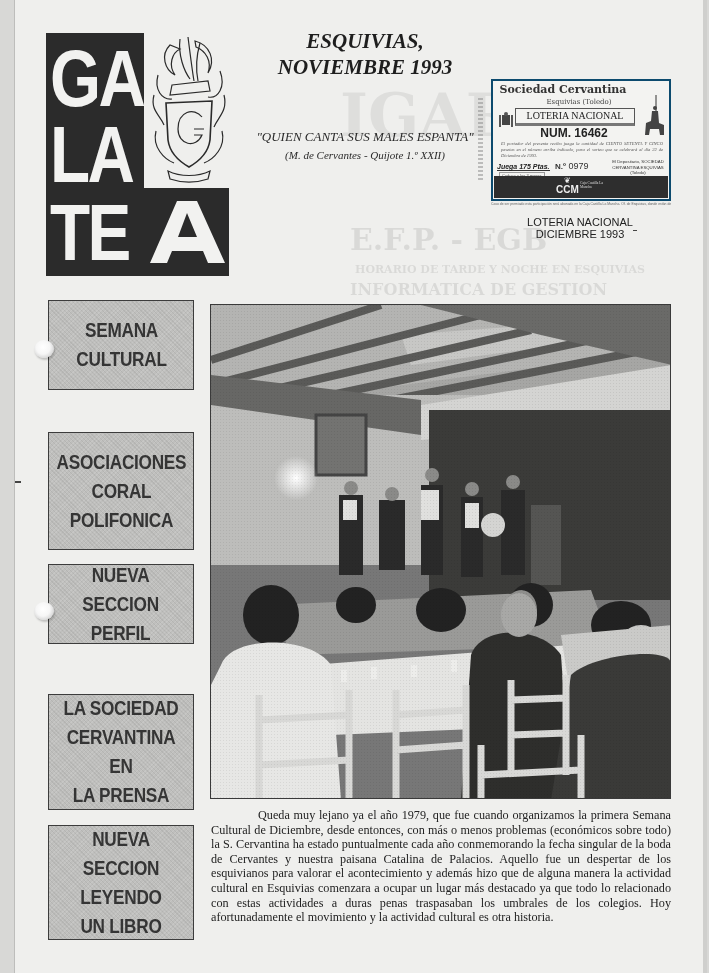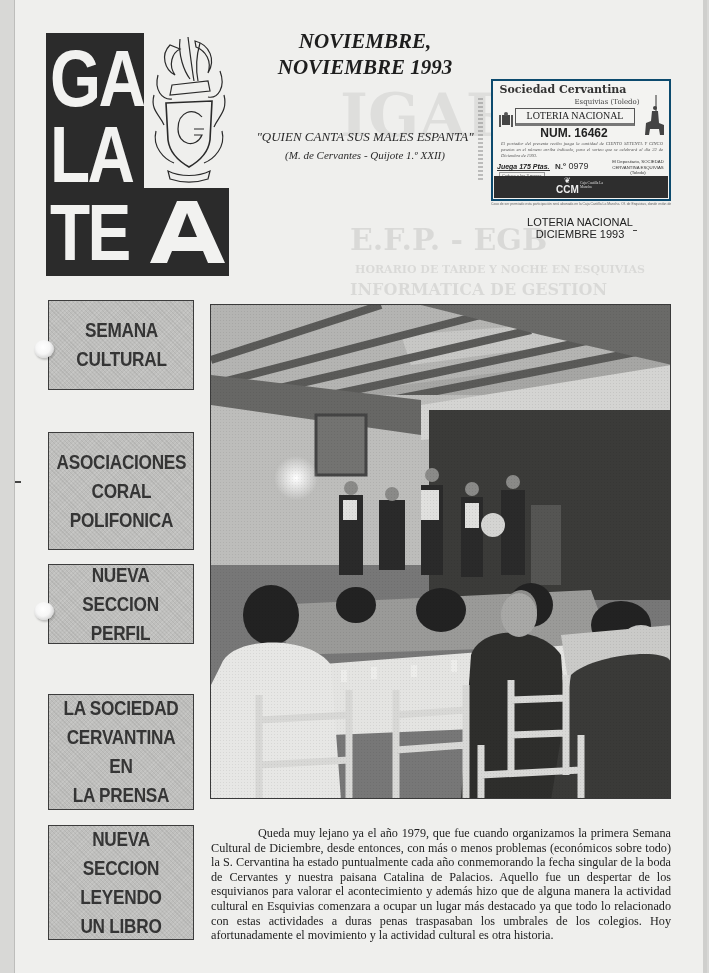--- a/index.html
+++ b/index.html
@@ -17,21 +17,21 @@
   .logo .ltr { position:absolute; color:#f2f2f0; font-family:"Liberation Sans", sans-serif; font-weight:bold; letter-spacing:-3px; transform:scaleX(0.82); transform-origin:left top; line-height:1; }
   .crest { position:absolute; left:104px; top:2px; width:78px; height:150px; }
 
   .dateline { position:absolute; left:240px; top:28px; width:250px; text-align:center; font-family:"Liberation Serif", serif; font-style:italic; font-weight:bold; font-size:21px; line-height:26px; color:#1e1e1e; }
   .quote { position:absolute; left:240px; top:128px; width:250px; text-align:center; font-family:"Liberation Serif", serif; font-style:italic; font-size:13px; color:#2a2a2a; line-height:18px; }
   .quote .cite { font-size:11px; }
 
   
   .ticket { position:absolute; left:491px; top:79px; width:180px; height:122px; background:#f3f3f1; border:2px solid #0c4a6e; box-sizing:border-box; }
   .ticket .org { position:absolute; left:0; top:2px; width:140px; text-align:center; font-family:"DejaVu Serif", serif; font-weight:bold; font-size:11px; color:#333; }
-  .ticket .town { position:absolute; left:0; top:17px; width:140px; text-align:center; font-family:"DejaVu Serif", serif; font-size:7px; color:#444;padding-left:44px; }
+  .ticket .town { position:absolute; left:16px; top:17px; width:140px; text-align:center; font-family:"DejaVu Serif", serif; font-size:7px; color:#444; }
   .ticket .lot-box { position:absolute; left:22px; top:27px; width:118px; height:14px; border:1px solid #555; border-bottom:3px solid #777; text-align:center; font-family:"Liberation Serif", serif; font-size:10px; line-height:14px; color:#222; }
   .ticket .num { position:absolute; left:22px; top:45px; width:118px; text-align:center; font-weight:bold; font-size:12px; color:#222; }
   .ticket .small { position:absolute; left:8px; top:60px; width:162px; font-family:"Liberation Serif", serif; font-style:italic; font-size:4.6px; line-height:6px; color:#555; text-align:justify; }
   .ticket .juega { position:absolute; left:4px; top:82px; font-style:italic; font-weight:bold; font-size:7px; color:#222; border-bottom:1px solid #333; }
   .ticket .caduca { position:absolute; left:6px; top:91px; font-size:4px; color:#555; border:1px solid #999; padding:0 2px; }
   .ticket .serial { position:absolute; left:62px; top:80px; font-size:9px; color:#333; }
   .ticket .serial b { font-size:8px; }
   .ticket .dep { position:absolute; left:112px; top:78px; width:66px; text-align:center; font-size:4.3px; line-height:5.5px; color:#333; }
   .ticket .bank { position:absolute; left:1px; top:95px; width:174px; height:22px; background:#2e2e2e; }
   .ticket .ccm { position:absolute; left:62px; top:8px; color:#eee; font-weight:bold; font-size:10px; letter-spacing:0; }
@@ -47,21 +47,21 @@
 
   
   .sec { position:absolute; left:48px; width:146px; background-color:#bfbfbd; background-image:repeating-linear-gradient(45deg, rgba(0,0,0,0.06) 0 1px, transparent 1px 3px), repeating-linear-gradient(-45deg, rgba(255,255,255,0.12) 0 1px, transparent 1px 3px); border:1.5px solid #3c3c3c; box-sizing:border-box; display:flex; align-items:center; justify-content:center; text-align:center; }
   .sec span { font-family:"Liberation Sans", sans-serif; font-weight:bold; color:#353535; font-size:20px; line-height:29px; letter-spacing:-0.3px; transform:scaleX(0.86); display:block; white-space:pre-line; }
   .hole { position:absolute; left:34px; width:20px; height:18px; border-radius:50%; background:radial-gradient(circle at 45% 40%, #ffffff 0%, #f6f6f6 45%, #cfcfcf 80%, #a9a9a9 100%); box-shadow:1px 2px 2px rgba(0,0,0,0.2); }
 
   
   .photo { position:absolute; left:210px; top:304px; width:461px; height:495px; border:1px solid #3a3a3a; box-sizing:border-box; overflow:hidden; background:#777; }
 
   
-  .article { position:absolute; left:211px; top:826px; width:460px; font-family:"Liberation Serif", serif; font-size:12.2px; line-height:14.6px; color:#222; text-align:justify; text-indent:47px; margin:0; }
+  .article { position:absolute; left:211px; top:808px; width:460px; font-family:"Liberation Serif", serif; font-size:12.2px; line-height:14.6px; color:#222; text-align:justify; text-indent:47px; margin:0; }
 
   .margin-tick { position:absolute; left:15px; top:481px; width:6px; height:2px; background:#444; }
 </style>
 </head>
 <body>
 
 <div class="page">
   <div class="page-right-edge"></div>
 </div>
 
@@ -91,21 +91,21 @@
       <path d="M6 96 C2 112 14 124 24 128 M72 96 C76 112 64 124 54 128"></path>
       <path d="M18 136 C30 142 48 142 60 136 L58 144 C46 148 32 148 20 144 Z"></path>
     </g>
   </svg>
   <svg style="position:absolute;left:102px;top:164px;" width="78" height="70" viewBox="0 0 78 70">
     <path d="M29 4 L49 4 L77 66 L60 66 L55 54 L24 54 L19 66 L2 66 Z M30 40 L49 40 L39 16 Z" fill="#f2f2f0" fill-rule="evenodd"></path>
   </svg>
 </div>
 
 <div class="dateline">
-  <div>NOVIEMBRE,</div>
+  <div>ESQUIVIAS,</div>
   <div>NOVIEMBRE 1993</div>
 </div>
 <div class="quote">
   <div>"QUIEN CANTA SUS MALES ESPANTA"</div>
   <div class="cite">(M. de Cervantes - Quijote 1.º XXII)</div>
 </div>
 
 <div class="ticket-vert"></div>
 <div class="ticket">
   <div class="org">Sociedad Cervantina</div>

